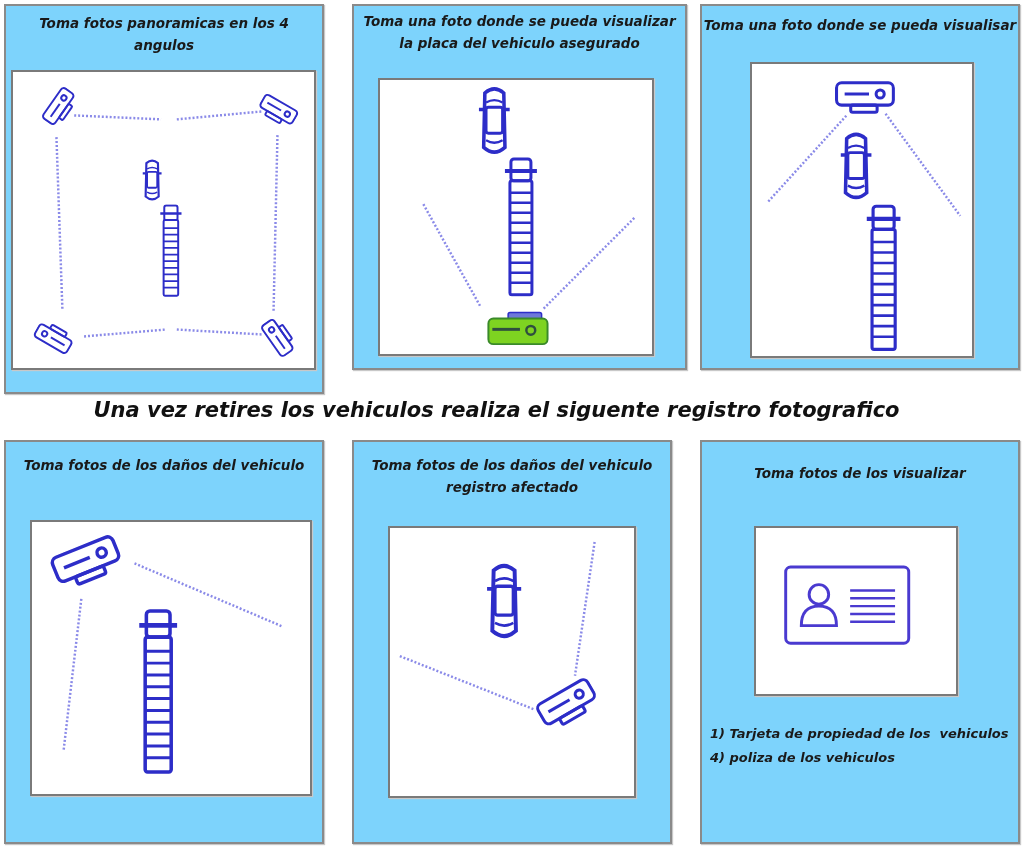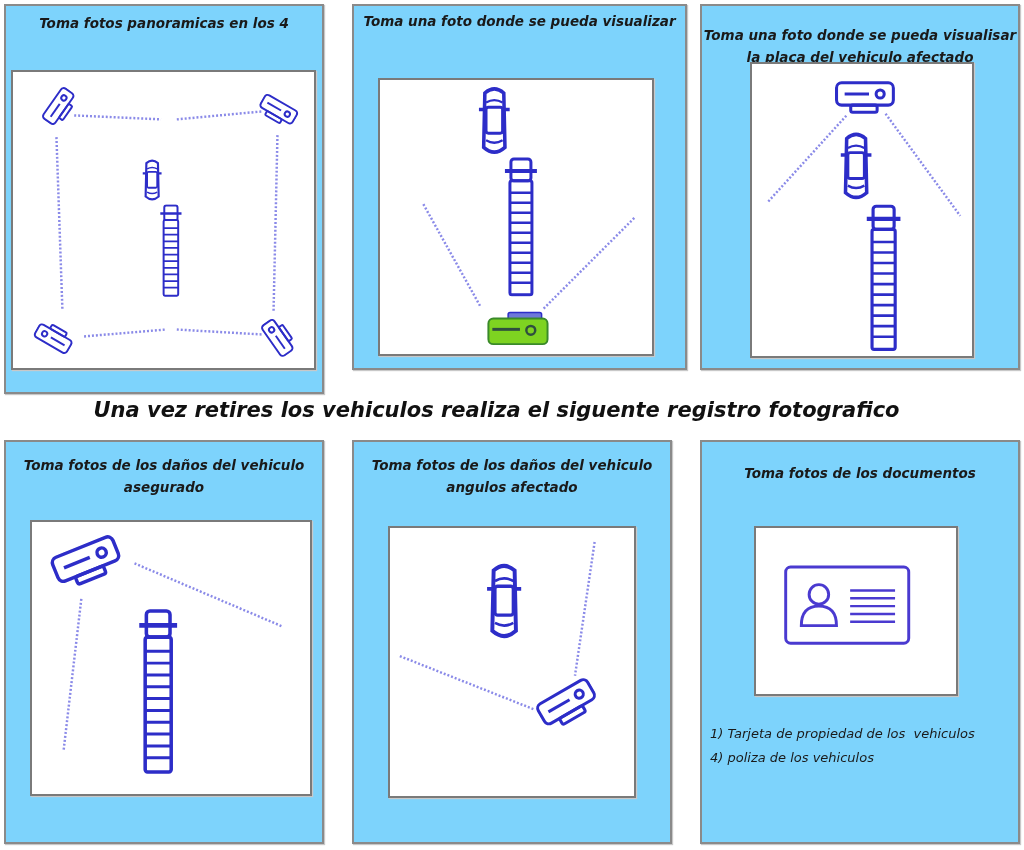--- a/index.html
+++ b/index.html
@@ -2,21 +2,21 @@
 <html><head>
 <meta charset="utf-8">
 <style>
   html,body{margin:0;padding:0;background:#ffffff;}
   body{width:1024px;height:850px;position:relative;overflow:hidden;font-family:"DejaVu Sans","Liberation Sans",sans-serif;}
   .panel{position:absolute;border:2px solid #8a8a8a;background:#7dd3fc;box-sizing:border-box;box-shadow:1px 1px 1px #c8c8c8;}
   .ptitle{position:absolute;left:0;right:0;text-align:center;font-style:italic;font-weight:bold;font-size:13.5px;line-height:22px;color:#1a1a1a;}
   .frame{position:absolute;border:2px solid #7a7a7a;background:#fff;box-sizing:border-box;box-shadow:1px 1px 1px #c8c8c8;}
   .frame svg{position:absolute;left:0;top:0;width:100%;height:100%;overflow:visible;}
   .section-title{position:absolute;left:0;width:993px;top:398px;text-align:center;font-style:italic;font-weight:bold;font-size:21px;color:#111;font-family:"DejaVu Sans","Liberation Sans",sans-serif;}
-  .doclist{position:absolute;left:8px;top:280px;font-style:italic;font-weight:normal;font-size:13px;line-height:24px;color:#1a1a1a;}
+  .doclist{position:absolute;left:8px;top:280px;font-style:italic;font-weight:bold;font-size:13px;line-height:24px;color:#1a1a1a;}
   .doclist div{white-space:pre;}
 </style>
 </head>
 <body>
 
 <svg width="0" height="0" style="position:absolute">
   <defs>
     <symbol id="cam" viewBox="0 0 60 34">
       <rect x="2" y="2" width="56" height="22" rx="5" fill="none" stroke="#2d2dc8" stroke-width="3"></rect>
       <line x1="10" y1="13" x2="34" y2="13" stroke="#2d2dc8" stroke-width="3"></line>
@@ -47,20 +47,21 @@
         <line x1="7" y1="116" x2="29" y2="116"></line>
           <line x1="7" y1="126" x2="29" y2="126"></line>
       </g>
     </symbol>
   </defs>
 </svg>
 
 <div class="panel" style="left:4px;top:4px;width:320px;height:390px;">
   <div class="ptitle" style="top:6px;">
     <div>Toma fotos panoramicas en los 4</div>
+    <div>angulos</div>
   </div>
   <div class="frame" style="left:5px;top:64px;width:305px;height:300px;">
     <svg viewBox="0 0 305 300">
       <g stroke="#8a8ae8" stroke-width="2.5" stroke-dasharray="2 2" fill="none">
         <line x1="62" y1="44" x2="150" y2="48"></line>
           <line x1="166" y1="48" x2="252" y2="40"></line>
         <line x1="44" y1="66" x2="50" y2="240"></line>
           <line x1="268" y1="64" x2="264" y2="244"></line>
         <line x1="72" y1="268" x2="155" y2="261"></line>
           <line x1="166" y1="261" x2="252" y2="266"></line>
@@ -71,96 +72,95 @@
       <use href="#cam" x="250" y="256" width="40" height="24" transform="rotate(-125 270 268)"></use>
       <use href="#car" x="130" y="84" width="22" height="52"></use>
       <use href="#truck" x="146" y="134" width="28" height="94"></use>
     </svg>
   </div>
 </div>
 
 <div class="panel" style="left:352px;top:4px;width:335px;height:366px;">
   <div class="ptitle" style="top:4px;">
     <div>Toma una foto donde se pueda visualizar</div>
+    <div>la placa del vehiculo asegurado</div>
   </div>
   <div class="frame" style="left:24px;top:72px;width:276px;height:278px;">
     <svg viewBox="0 0 276 278">
       <g stroke="#8a8ae8" stroke-width="2.5" stroke-dasharray="2 2" fill="none">
         <line x1="44" y1="126" x2="102" y2="230"></line>
           <line x1="258" y1="140" x2="166" y2="232"></line>
       </g>
       <use href="#car" x="98" y="4" width="36" height="76"></use>
       <use href="#truck" x="120" y="78" width="46" height="142"></use>
       <g>
         <rect x="130" y="236" width="34" height="8" rx="2" fill="#6e78d8" stroke="#2d2dc8" stroke-width="1.5"></rect>
         <rect x="110" y="242" width="60" height="26" rx="5" fill="#7ed321" stroke="#3a8a2a" stroke-width="2"></rect>
         <line x1="114" y1="253" x2="142" y2="253" stroke="#2f4f3f" stroke-width="3"></line>
         <circle cx="153" cy="254" r="4.5" fill="none" stroke="#2f4f3f" stroke-width="2.5"></circle>
       </g>
     </svg>
   </div>
 </div>
 
 <div class="panel" style="left:700px;top:4px;width:320px;height:366px;">
-  <div class="ptitle" style="top:18px;">
+  <div class="ptitle" style="top:8px;">
     <div>Toma una foto donde se pueda visualisar</div>
-    <div>la placa del vehiculo afectado</div>
   </div>
   <div class="frame" style="left:48px;top:56px;width:224px;height:296px;">
     <svg viewBox="0 0 224 296">
       <g stroke="#8a8ae8" stroke-width="2.5" stroke-dasharray="2 2" fill="none">
         <line x1="96" y1="52" x2="16" y2="140"></line>
           <line x1="136" y1="50" x2="212" y2="154"></line>
       </g>
       <use href="#cam" x="84" y="16" width="62" height="36"></use>
       <use href="#car" x="88" y="64" width="36" height="80"></use>
       <use href="#truck" x="110" y="142" width="48" height="150"></use>
     </svg>
   </div>
 </div>
 
 <div class="section-title">Una vez retires los vehiculos realiza el siguente registro fotografico</div>
 
 <div class="panel" style="left:4px;top:440px;width:320px;height:404px;">
   <div class="ptitle" style="top:12px;">
     <div>Toma fotos de los daños del vehiculo</div>
-    <div>asegurado</div>
   </div>
   <div class="frame" style="left:24px;top:78px;width:282px;height:276px;">
     <svg viewBox="0 0 282 276">
       <g stroke="#8a8ae8" stroke-width="2.5" stroke-dasharray="2 2" fill="none">
         <line x1="104" y1="42" x2="254" y2="106"></line>
           <line x1="50" y1="78" x2="32" y2="232"></line>
       </g>
       <use href="#cam" x="20" y="22" width="72" height="40" transform="rotate(-22 56 42)"></use>
       <use href="#truck" x="100" y="88" width="56" height="168"></use>
     </svg>
   </div>
 </div>
 
 <div class="panel" style="left:352px;top:440px;width:320px;height:404px;">
   <div class="ptitle" style="top:12px;">
     <div>Toma fotos de los daños del vehiculo</div>
-    <div>angulos afectado</div>
+    <div>registro afectado</div>
   </div>
   <div class="frame" style="left:34px;top:84px;width:248px;height:272px;">
     <svg viewBox="0 0 248 272">
       <g stroke="#8a8ae8" stroke-width="2.5" stroke-dasharray="2 2" fill="none">
         <line x1="208" y1="14" x2="188" y2="150"></line>
           <line x1="10" y1="130" x2="146" y2="184"></line>
       </g>
       <use href="#car" x="96" y="34" width="40" height="82"></use>
       <use href="#cam" x="150" y="162" width="62" height="36" transform="rotate(-30 181 180)"></use>
     </svg>
   </div>
 </div>
 
 <div class="panel" style="left:700px;top:440px;width:320px;height:404px;">
   <div class="ptitle" style="top:20px;">
-    <div>Toma fotos de los documentos</div>
+    <div>Toma fotos de los visualizar</div>
   </div>
   <div class="frame" style="left:52px;top:84px;width:204px;height:170px;">
     <svg viewBox="0 0 204 170">
       <g>
         <rect x="30" y="40" width="126" height="78" rx="5" fill="none" stroke="#4a3ad0" stroke-width="3"></rect>
         <circle cx="64" cy="68" r="10" fill="none" stroke="#4a3ad0" stroke-width="3"></circle>
         <path d="M46 100 Q46 80 64 80 Q82 80 82 100 Z" fill="none" stroke="#4a3ad0" stroke-width="3"></path>
         <g stroke="#4a3ad0" stroke-width="2.5">
           <line x1="96" y1="64" x2="142" y2="64"></line>
             <line x1="96" y1="72" x2="142" y2="72"></line>

